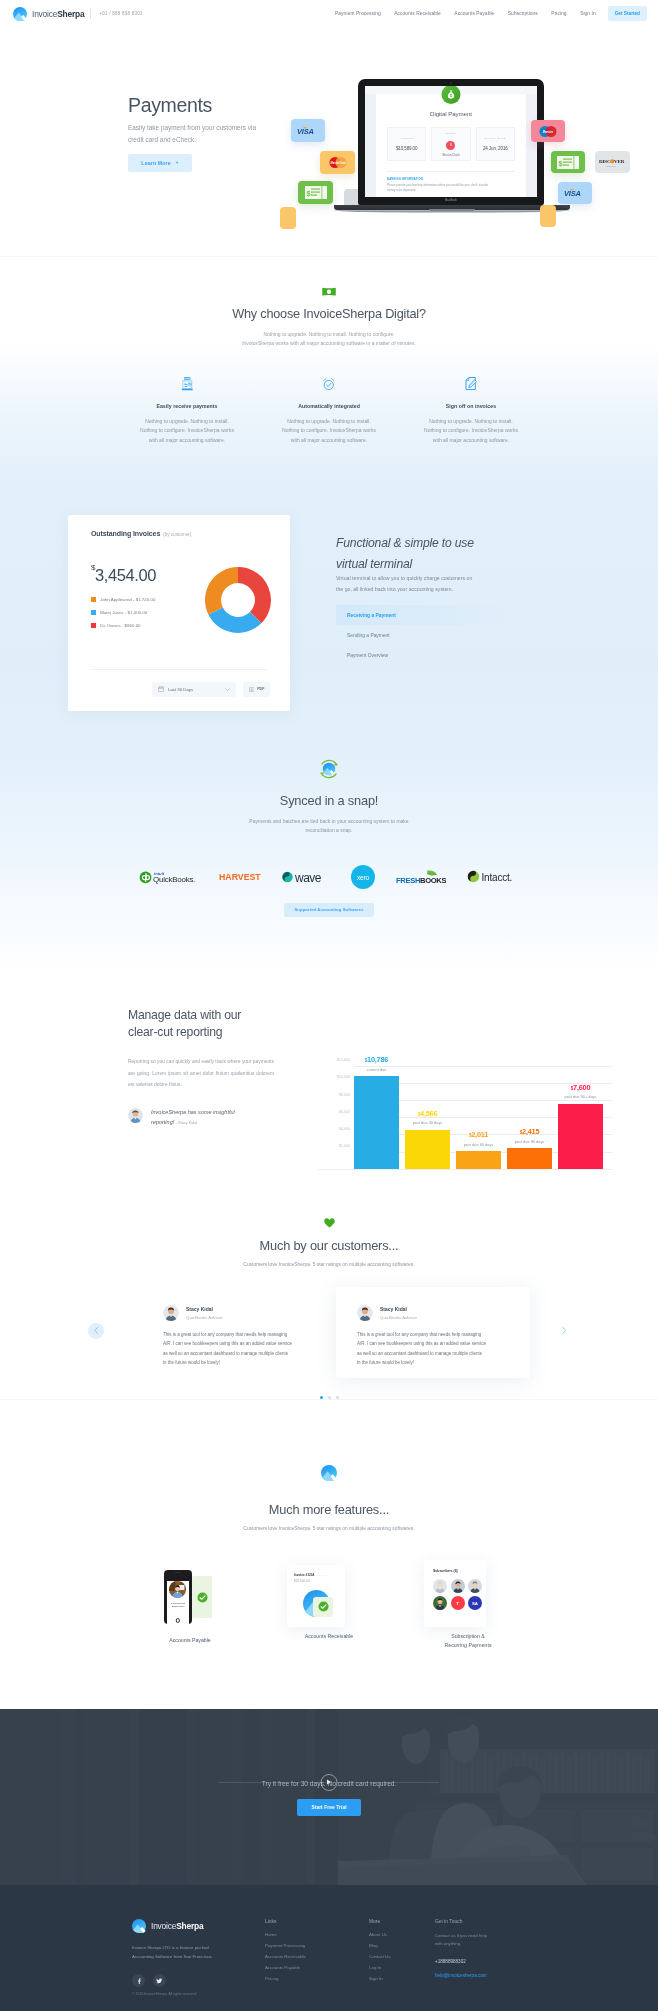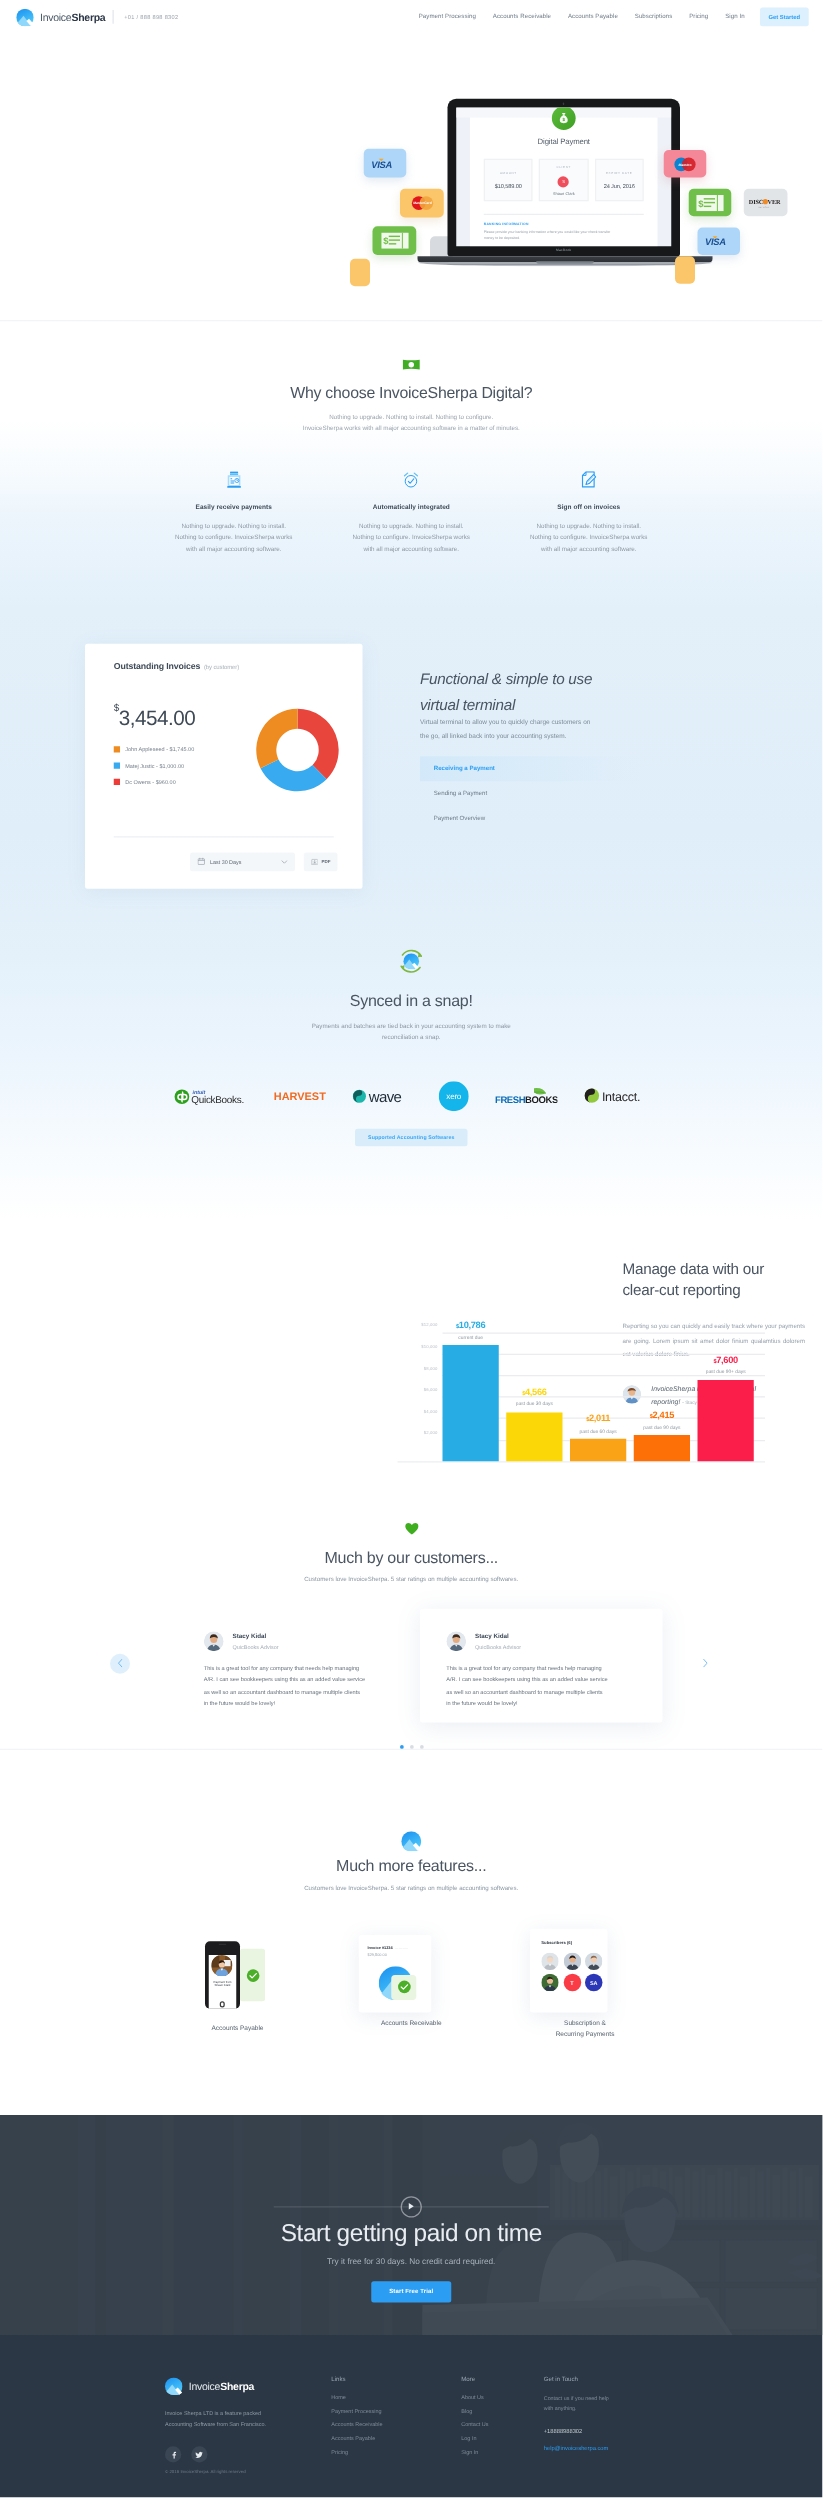--- a/index.html
+++ b/index.html
@@ -121,21 +121,21 @@
   .vt-tab.on { background: linear-gradient(90deg, #d3e9f9 0%, rgba(211,233,249,0) 100%); color: #2b9ef4; font-weight: bold; }
 
   
   .sync { text-align: center; padding-top: 46px; }
   .sync h2 { margin-top: 12px; font-size: 12.8px; font-weight: 400; color: #4a5562; letter-spacing: -0.2px; }
   .sync .sub { margin-top: 9px; font-size: 5px; color: #8b97a3; line-height: 1.9; }
   .logos { display: flex; align-items: center; justify-content: center; gap: 21px; margin-top: 29px; }
   .pill { display: inline-block; margin-top: 14px; background: #d9ecfa; color: #3aa6f5; font-size: 4.2px; font-weight: bold; padding: 4.5px 10px; border-radius: 2px; letter-spacing: 0.1px; }
 
   
-  .rep { position: relative; padding: 90px 0 0 128px; display: flex; height: 270px; justify-content: flex-end; }
+  .rep { position: relative; padding: 90px 0 0 128px; display: flex; height: 270px; }
   .rep-left { width: 160px; }
   .rep-left h3 { font-size: 12.2px; font-weight: 400; color: #4a5562; line-height: 1.38; letter-spacing: -0.2px; }
   .rep-left p { margin-top: 16px; font-size: 4.9px; color: #97a2ae; line-height: 2.35; text-align: justify; width: 146px; }
   .quote { margin-top: 16px; display: flex; align-items: flex-start; gap: 8px; }
   .quote .av { width: 15px; height: 15px; border-radius: 50%; overflow: hidden; flex: none; margin-top: 1px; }
   .quote .qt { font-size: 5.5px; font-style: italic; color: #56616e; line-height: 1.9; width: 104px; }
   .quote .qt span.by { font-style: normal; font-size: 3.8px; color: #a2acb6; }
 
   .chart { position: absolute; left: 318px; top: 129px; width: 294px; height: 131px; }
   .chart .gl { position: absolute; left: 36px; right: 0; height: 0.5px; background: #ececf0; }
@@ -161,21 +161,21 @@
   .tst-head .rl { font-size: 4.4px; color: #a5afb9; margin-top: 2.5px; }
   .tst-body { margin-top: 9px; font-size: 4.5px; color: #69747f; line-height: 2.12; width: 160px; white-space: nowrap; }
   .arrow-l { position: absolute; left: 88px; top: 36px; width: 16px; height: 16px; border-radius: 50%; background: #dff0fc; display: flex; align-items: center; justify-content: center; }
   .arrow-r { position: absolute; left: 556px; top: 36px; width: 16px; height: 16px; display: flex; align-items: center; justify-content: center; }
   .dots { display: flex; gap: 5px; justify-content: center; margin-top: 13px; }
   .dots i { width: 3px; height: 3px; border-radius: 50%; background: #d7dde3; display: block; }
   .dots i.on { background: #2b9ef4; }
 
   
   .more { text-align: center; padding-top: 65px; position: relative; }
-  .more h2 { margin-top: 4px; font-size: 12.8px; font-weight: 400; color: #4a5562; letter-spacing: -0.2px; }
+  .more h2 { margin-top: 21px; font-size: 12.8px; font-weight: 400; color: #4a5562; letter-spacing: -0.2px; }
   .more .sub { margin-top: 9px; font-size: 4.9px; color: #8b97a3; }
   .more-row { position: relative; height: 152px; margin-top: 26px; }
   .mf { position: absolute; top: 0; width: 140px; text-align: center; }
   .mf .cap { position: absolute; left: 0; right: 0; top: 79px; font-size: 5.2px; color: #55606c; line-height: 1.78; }
   .mf.m2 .cap, .mf.m3 .cap { top: 75px; }
 
   .phone { position: absolute; left: 44px; top: 13px; width: 28px; height: 54px; background: #1c1c1e; border-radius: 4px; padding: 5.5px 2.6px; z-index: 2; }
   .phone-scr { width: 22.8px; height: 43px; background: #fff; }
   .phone-pic { width: 17px; height: 17px; border-radius: 50%; margin: 6px auto 0 auto; overflow: hidden; }
   .phone-txt { margin-top: 3.5px; font-size: 2.3px; color: #333a44; line-height: 1.5; }
@@ -253,20 +253,28 @@
       <a>Accounts Receivable</a>
       <a>Accounts Payable</a>
       <a>Subscriptions</a>
       <a>Pricing</a>
       <a>Sign In</a>
       <a class="cta">Get Started</a>
     </div>
   </div>
 
   <div class="hero">
+    <div class="hero-text">
+      <h1>Payments</h1>
+      <p>Easily take payment from your customers via credit card and eCheck.</p>
+      <a class="btn">
+          <span>Learn More</span>
+          <i>+</i>
+        </a>
+    </div>
 
     <div class="pcard pc-visa1">
       <svg width="25" height="10" viewBox="0 0 50 20">
         <path d="M14 2 L22 2 L18 6 Z" fill="#f7a823"></path>
         <text x="2" y="16" font-size="15" font-family="Liberation Sans" font-weight="bold" font-style="italic" fill="#1a4f93" letter-spacing="-0.4">VISA</text>
       </svg>
     </div>
     <div class="pcard pc-mc1">
       <svg width="20" height="13" viewBox="0 0 40 26">
         <circle cx="14" cy="13" r="11" fill="#e0161b"></circle>
@@ -890,21 +898,20 @@
       <path d="M338 158 l228 -6 l16 24 h-244z" fill="#949da4"></path>
     </svg>
     <div class="cta-ov"></div>
     <div class="playline"></div>
     <div class="play">
       <svg width="5" height="6" viewBox="0 0 10 12">
           <path d="M1 0.8 L9 6 L1 11.2 Z" fill="#e8edf1"></path>
         </svg>
     </div>
     <div class="cta-inner">
-      <h2>Start getting paid on time</h2>
       <p>Try it free for 30 days. No credit card required.</p>
       <a class="cta-btn">Start Free Trial</a>
     </div>
   </div>
 
   <div class="ftr">
     <div class="ftr-in">
       <div class="ftr-brand">
         <div class="ftr-logo">
           <svg width="14" height="14" viewBox="0 0 40 40">

